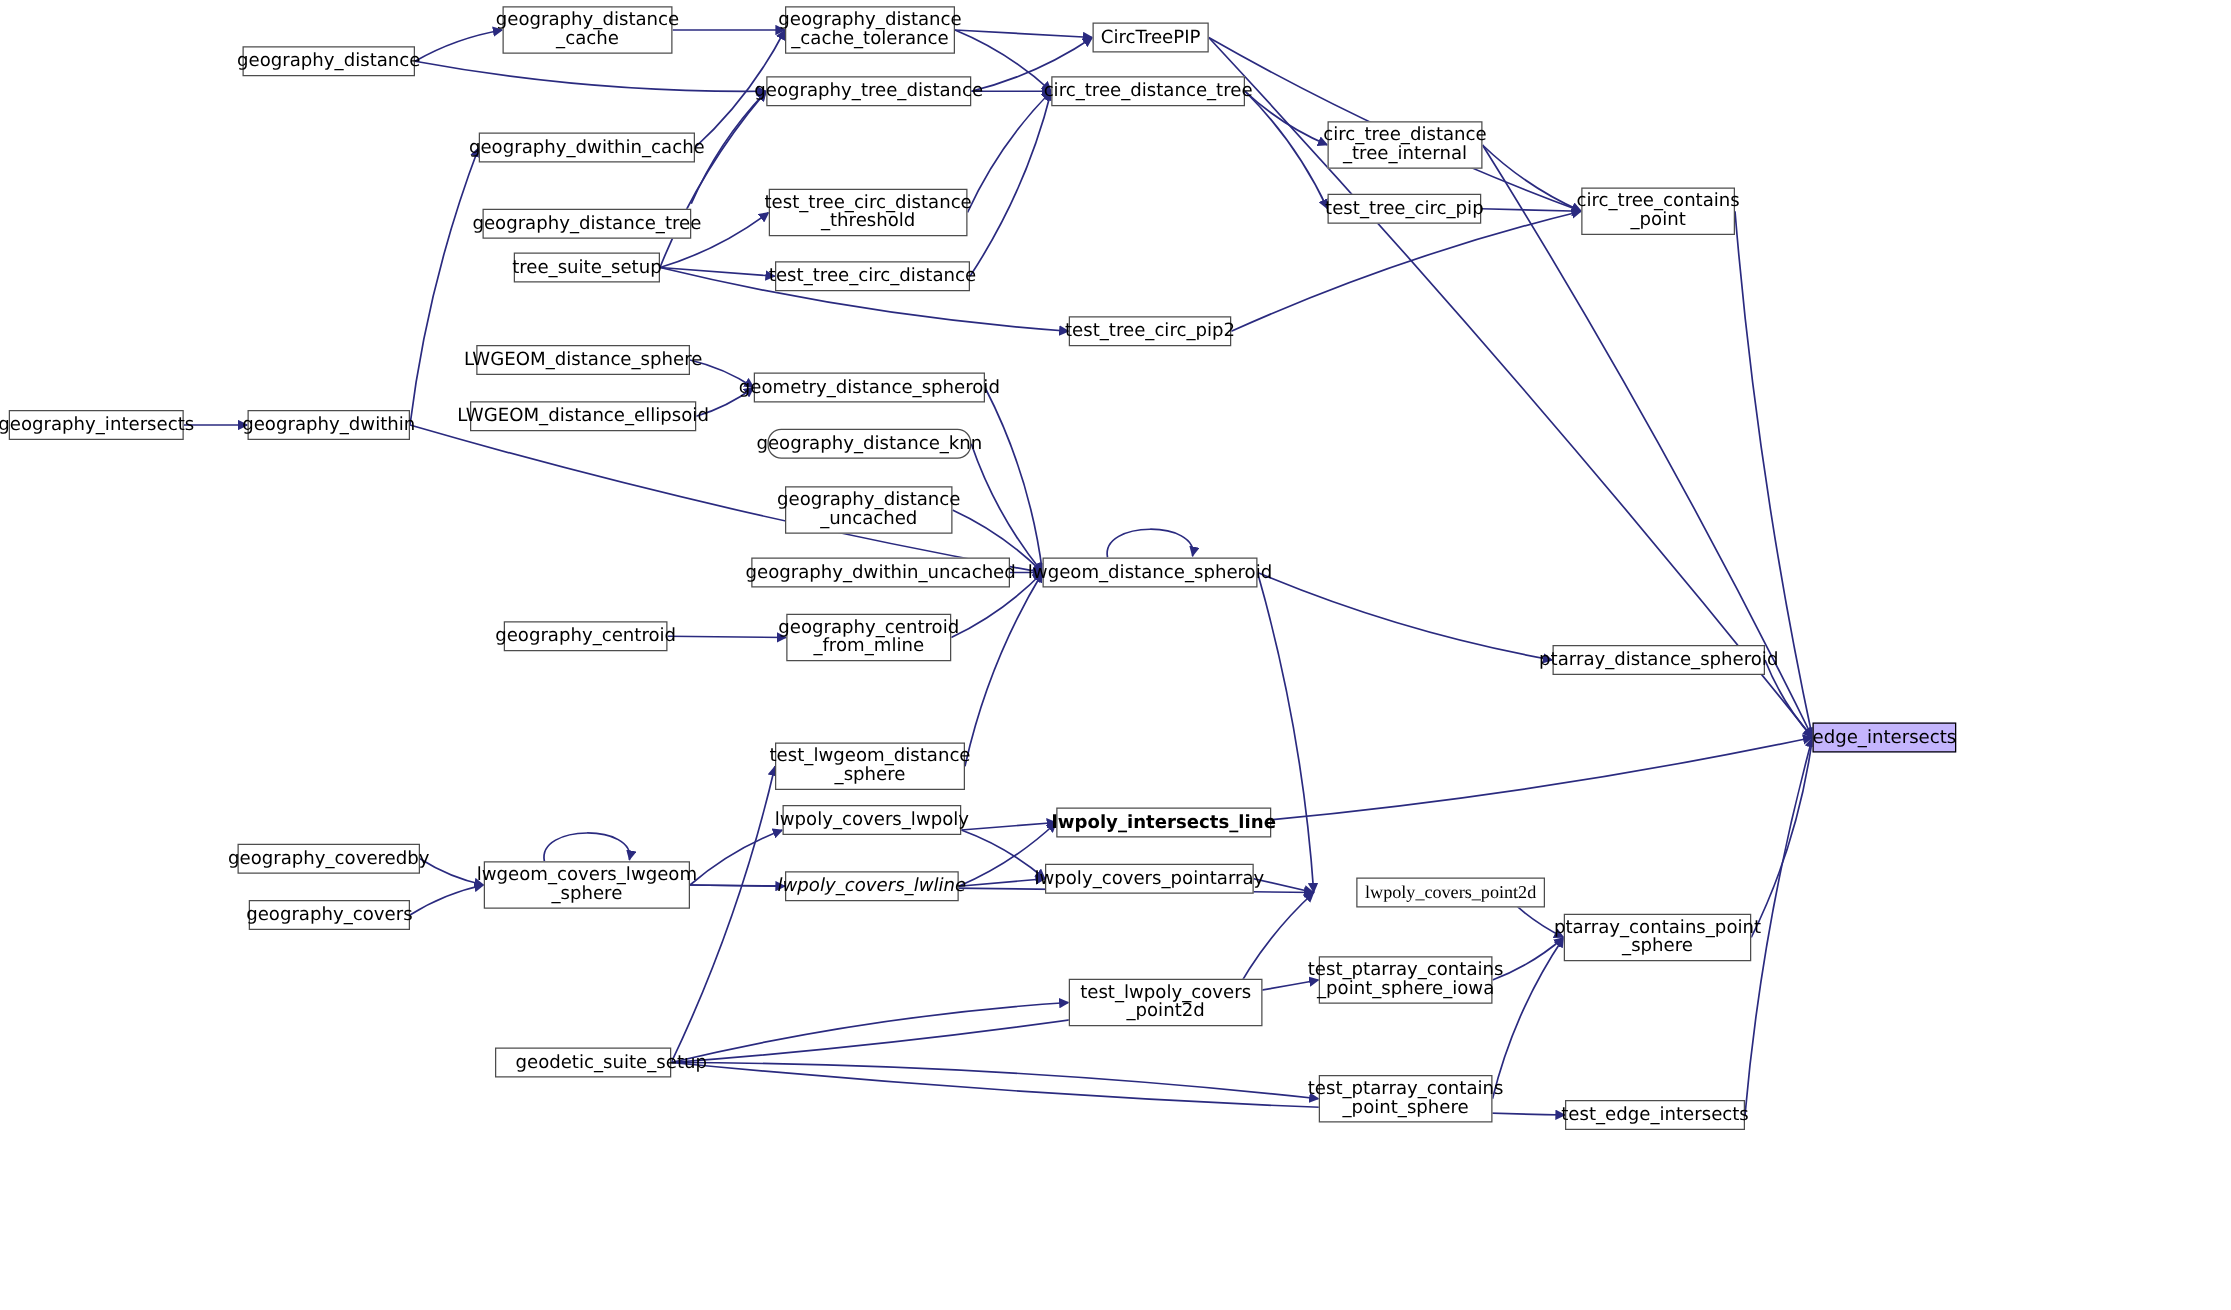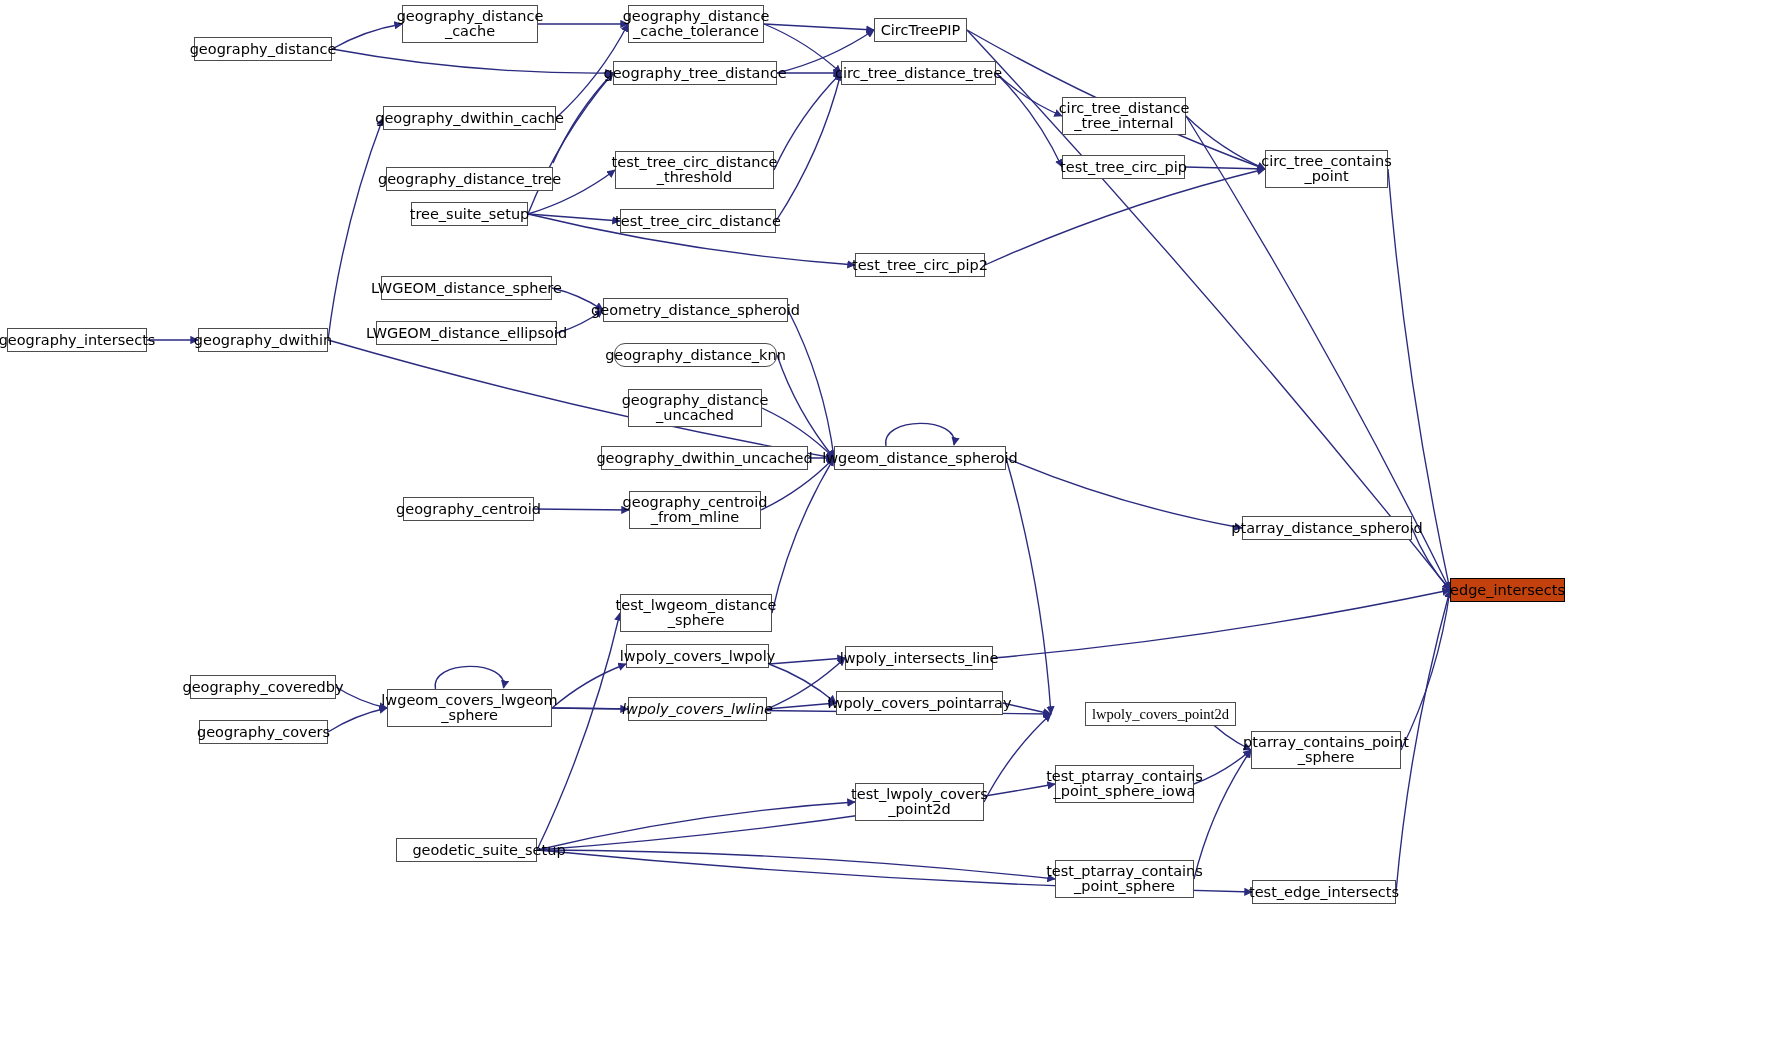--- a/index.html
+++ b/index.html
@@ -3,21 +3,21 @@
 <meta charset="utf-8">
 <style>
   html,body{margin:0;padding:0;background:#ffffff;}
   #canvas{position:relative;width:1785px;height:1048px;background:#ffffff;
           font-family:"DejaVu Sans","Liberation Sans",sans-serif;overflow:hidden;}
   svg#edges{position:absolute;left:0;top:0;width:1785px;height:1048px;}
   .node{position:absolute;box-sizing:border-box;border:1px solid #4d4d4d;
         background:#ffffff;display:flex;align-items:center;justify-content:center;
         text-align:center;color:#000000;font-size:14.5px;line-height:15px;
         white-space:pre;letter-spacing:0px;}
-  .node.hl{background:#c2410c;border:1px solid #000000;}
+  .node.hl{background:#c4b5fd;border:1px solid #000000;}
 </style>
 </head>
 <body>
 
 <div id="canvas">
   <svg id="edges" xmlns="http://www.w3.org/2000/svg">
     <defs>
       <marker id="ah" viewBox="0 0 10 10" refX="9.2" refY="5" markerWidth="6.2" markerHeight="6.2" orient="auto-start-reverse">
         <path d="M 0 0 L 10 5 L 0 10 z" fill="#2a2a7f"></path>
       </marker>
@@ -119,33 +119,33 @@
 _uncached</div>
       <div class="node" style="left: 601px; top: 446px; width: 207px; height: 24px;">geography_dwithin_uncached</div>
       <div class="node" style="left: 834px; top: 446px; width: 172px; height: 24px;">lwgeom_distance_spheroid</div>
       <div class="node" style="left: 403px; top: 497px; width: 131px; height: 24px;">geography_centroid</div>
       <div class="node" style="left: 629px; top: 491px; width: 132px; height: 38px;">geography_centroid
 _from_mline</div>
       <div class="node" style="left: 1242px; top: 516px; width: 170px; height: 24px;">ptarray_distance_spheroid</div>
       <div class="node hl" style="left: 1450px; top: 578px; width: 115px; height: 24px;">edge_intersects</div>
       <div class="node" style="left: 620px; top: 594px; width: 152px; height: 38px;">test_lwgeom_distance
 _sphere</div>
-      <div class="node" style="left: 845px; top: 646px; width: 148px; height: 24px;">lwpoly_intersects_line</div>
+      <div class="node" style="left: 845px; top: 646px; width: 172px; height: 24px; font-weight: bold;">lwpoly_intersects_line</div>
       <div class="node" style="left: 626px; top: 644px; width: 143px; height: 24px;">lwpoly_covers_lwpoly</div>
       <div class="node" style="left: 190px; top: 675px; width: 146px; height: 24px;">geography_coveredby</div>
       <div class="node" style="left: 387px; top: 689px; width: 165px; height: 38px;">lwgeom_covers_lwgeom
 _sphere</div>
       <div class="node" style="left: 628px; top: 697px; width: 139px; height: 24px; font-style: italic;">lwpoly_covers_lwline</div>
       <div class="node" style="left: 836px; top: 691px; width: 167px; height: 24px;">lwpoly_covers_pointarray</div>
       <div class="node" style="left: 1085px; top: 702px; width: 151px; height: 24px; font-family: Liberation Serif, serif;">lwpoly_covers_point2d</div>
       <div class="node" style="left: 199px; top: 720px; width: 129px; height: 24px;">geography_covers</div>
       <div class="node" style="left: 1251px; top: 731px; width: 150px; height: 38px;">ptarray_contains_point
 _sphere</div>
       <div class="node" style="left: 1055px; top: 765px; width: 139px; height: 38px;">test_ptarray_contains
 _point_sphere_iowa</div>
-      <div class="node" style="left: 855px; top: 783px; width: 129px; height: 38px; text-align: center;">test_lwpoly_covers
+      <div class="node" style="left: 855px; top: 783px; width: 155px; height: 38px; text-align: center;">test_lwpoly_covers
 _point2d</div>
       <div class="node" style="left: 396px; top: 838px; width: 141px; height: 24px; padding-left: 45px;">geodetic_suite_setup</div>
       <div class="node" style="left: 1055px; top: 860px; width: 139px; height: 38px;">test_ptarray_contains
 _point_sphere</div>
       <div class="node" style="left: 1252px; top: 880px; width: 144px; height: 24px;">test_edge_intersects</div>
     </div>
 </div>
 
 </body></html>

